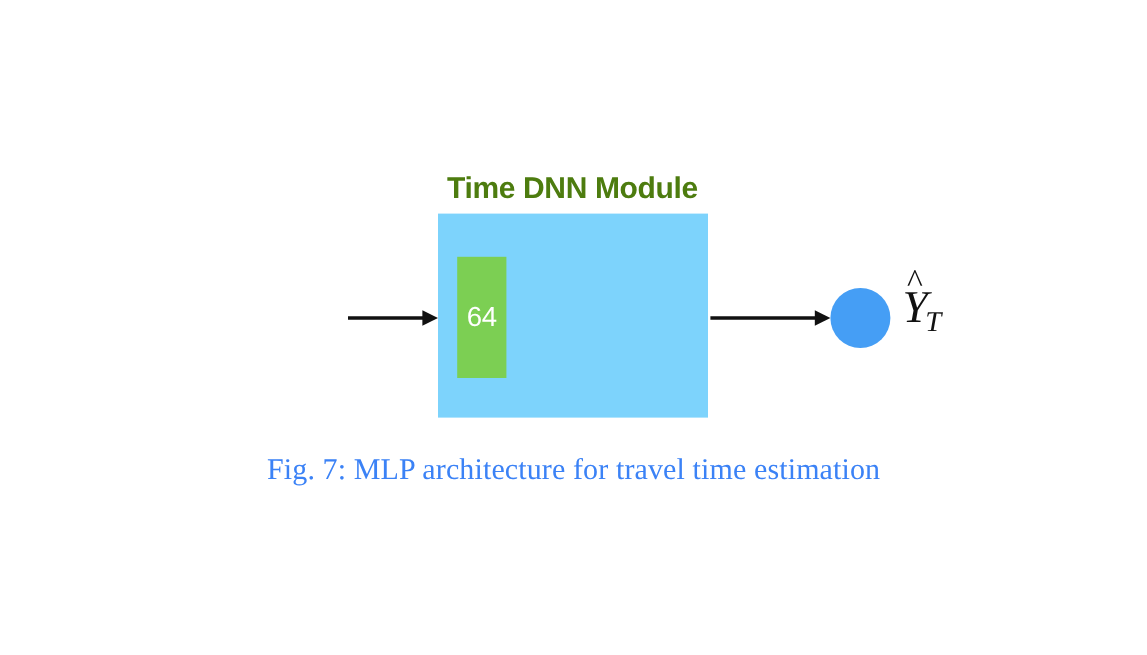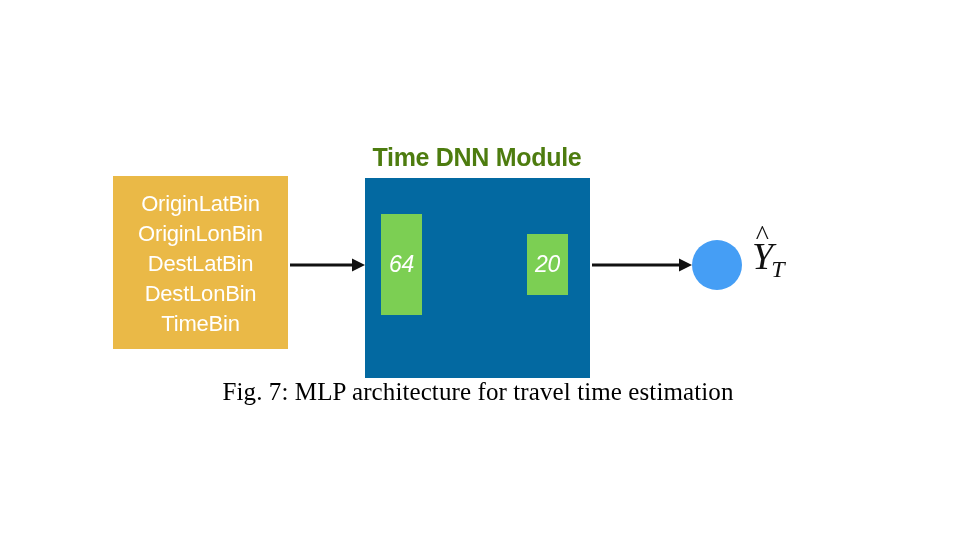--- a/index.html
+++ b/index.html
@@ -62,23 +62,22 @@
     letter-spacing: -0.3px;
     white-space: nowrap;
   }
 
   
   .module-block {
     position: absolute;
     left: 365px;
     top: 178px;
     width: 225px;
-    height: 200px;
-    background: #0369a1;
-    font-style: italic;
+    height: 170px;
+    background: #7dd3fc;
   }
 
   
   .layer-bar {
     position: absolute;
     background: #7ccf53;
     display: flex;
     align-items: center;
     justify-content: center;
   }
@@ -143,53 +142,43 @@
 
   
   .caption {
     position: absolute;
     left: 0;
     top: 378px;
     width: 956px;
     text-align: center;
     font-family: "Liberation Serif", "DejaVu Serif", serif;
     font-size: 25px;
-    color: #000000;
+    color: #3b82f6;
     letter-spacing: 0.1px;
     white-space: nowrap;
   }
 </style>
 </head>
 <body>
 
 <div id="figure-canvas">
 
-  <div class="input-block">
-    <div class="input-feature">OriginLatBin</div>
-    <div class="input-feature">OriginLonBin</div>
-    <div class="input-feature">DestLatBin</div>
-    <div class="input-feature">DestLonBin</div>
-    <div class="input-feature">TimeBin</div>
-  </div>
 
   <div class="arrow" style="left:290px; top:258px; width:75px;">
     <svg width="75" height="14" viewBox="0 0 75 14" aria-hidden="true">
       <line x1="0" y1="7" x2="63" y2="7" stroke="#111111" stroke-width="3"></line>
       <polygon points="62,0.5 75,7 62,13.5" fill="#111111"></polygon>
     </svg>
   </div>
 
   <div class="module-title">Time DNN Module</div>
 
   <div class="module-block">
     <div class="layer-bar" style="left:16px; top:36px; width:41px; height:101px;">
       <span class="layer-label">64</span>
-    </div>
-    <div class="layer-bar" style="left:162px; top:56px; width:41px; height:61px;">
-      <span class="layer-label">20</span>
     </div>
   </div>
 
   <div class="arrow" style="left:592px; top:258px; width:100px;">
     <svg width="100" height="14" viewBox="0 0 100 14" aria-hidden="true">
       <line x1="0" y1="7" x2="88" y2="7" stroke="#111111" stroke-width="3"></line>
       <polygon points="87,0.5 100,7 87,13.5" fill="#111111"></polygon>
     </svg>
   </div>
 

